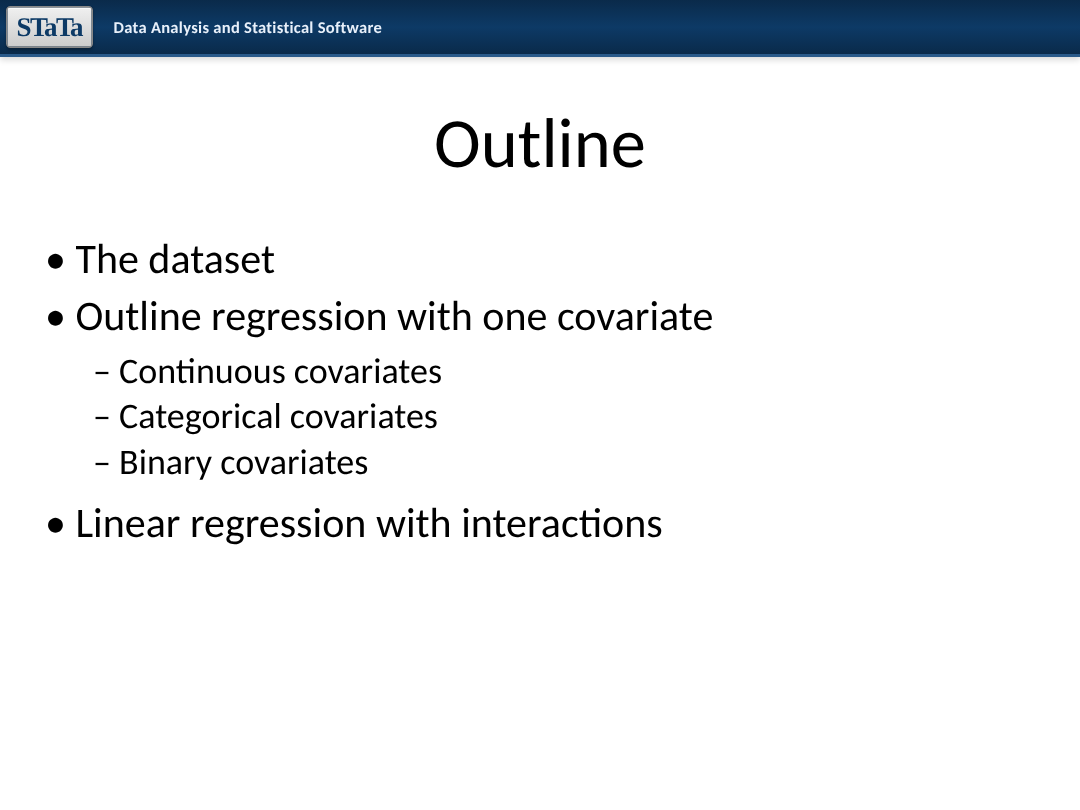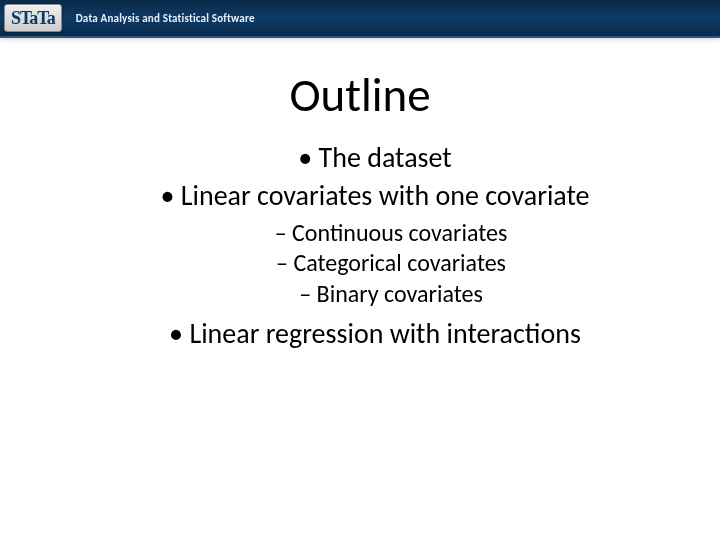--- a/index.html
+++ b/index.html
@@ -42,24 +42,23 @@
   }
 
   .title {
     text-align: center;
     font-size: 47px;
     margin-top: 28px;
     font-weight: 400;
   }
 
   .content {
-    margin: 16px 0 0 30px;
+    margin: 31px 0 0 30px;
     font-size: 28px;
     line-height: 1.28;
-    text-align: center;
   }
   ul { list-style: none; }
   .lvl1 > li::before { content: "• "; }
   .lvl1 > li { margin-bottom: 2px; }
   .lvl2 { margin: 4px 0 6px 32px; font-size: 24px; }
   .lvl2 > li::before { content: "– "; }
 </style>
 </head>
 <body>
 
@@ -70,21 +69,21 @@
       <span class="logo-text">STaTa</span>
     </div>
     <span class="tagline">Data Analysis and Statistical Software</span>
   </div>
 
   <h1 class="title">Outline</h1>
 
   <div class="content">
     <ul class="lvl1">
       <li><span>The dataset</span></li>
-      <li><span>Linear covariates with one covariate</span>
+      <li><span>Outline regression with one covariate</span>
         <ul class="lvl2">
           <li><span>Continuous covariates</span></li>
           <li><span>Categorical covariates</span></li>
           <li><span>Binary covariates</span></li>
         </ul>
       </li>
       <li><span>Linear regression with interactions</span></li>
     </ul>
   </div>
 

